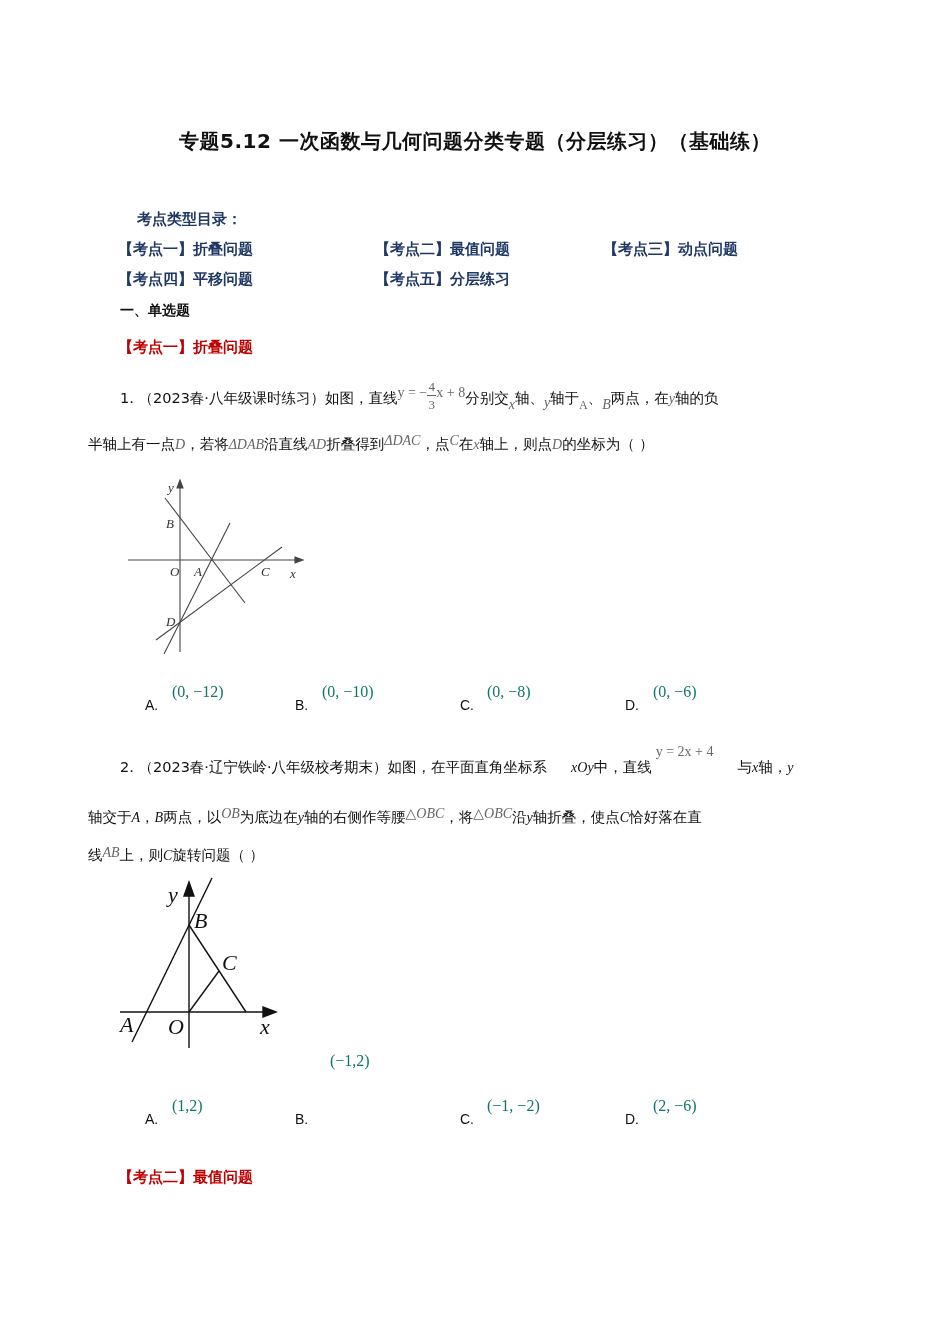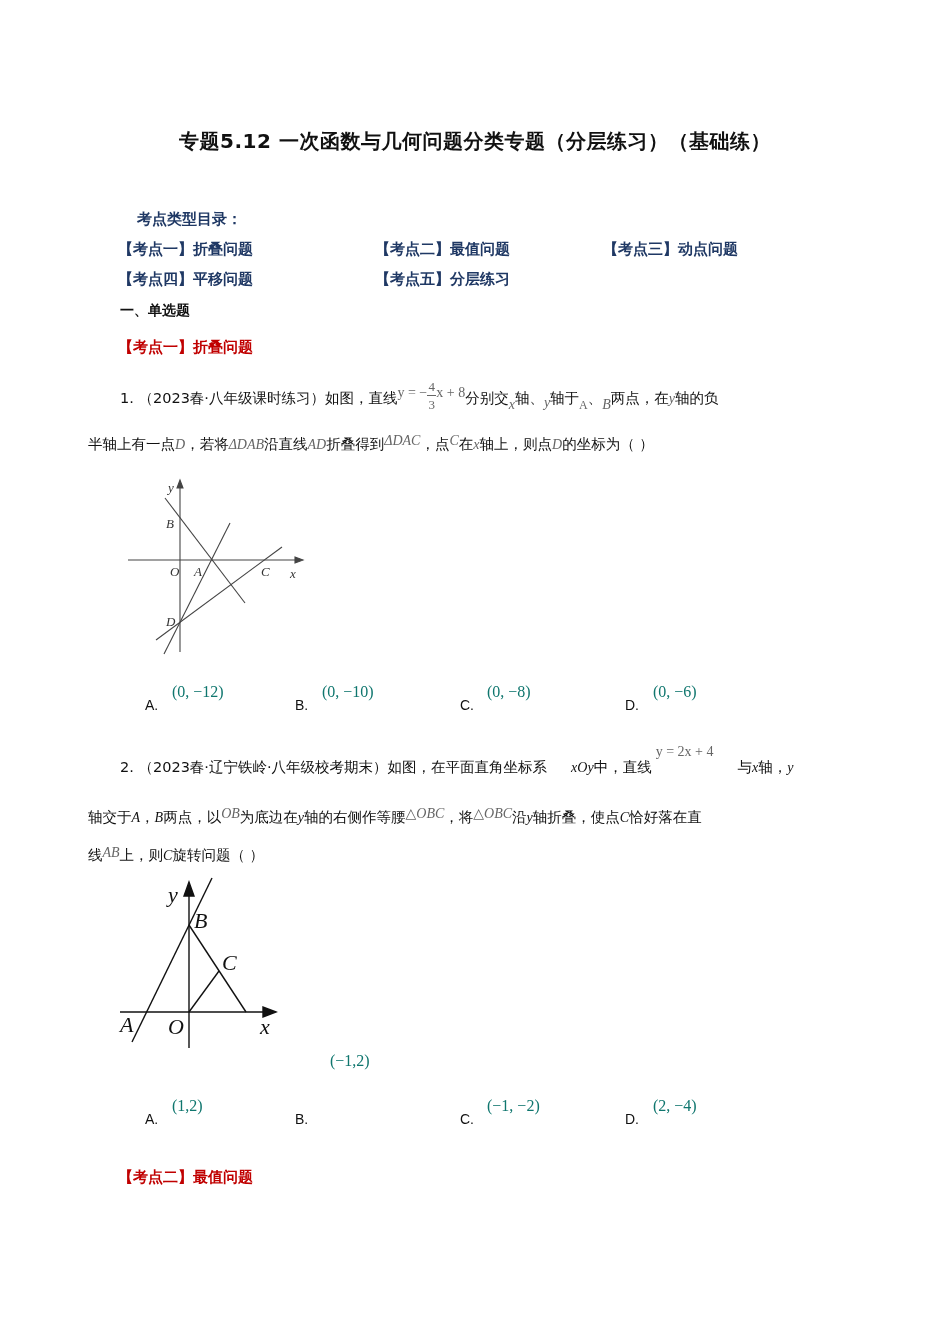--- a/index.html
+++ b/index.html
@@ -105,15 +105,15 @@
   </g>
 </svg>
 
 <div class="abs opt-label" style="left:145px;top:1111px;">A.</div>
 <div class="abs opt-val" style="left:172px;top:1097px;">(1,2)</div>
 <div class="abs opt-label" style="left:295px;top:1111px;">B.</div>
 <div class="abs opt-val" style="left:322px;top:1052px;margin-left:8px;">(−1,2)</div>
 <div class="abs opt-label" style="left:460px;top:1111px;">C.</div>
 <div class="abs opt-val" style="left:487px;top:1097px;text-align:center;">(−1, −2)</div>
 <div class="abs opt-label" style="left:625px;top:1111px;">D.</div>
-<div class="abs opt-val" style="left:653px;top:1097px;">(2, −4)</div>
+<div class="abs opt-val" style="left:653px;top:1097px;">(2, −6)</div>
 
 <div class="abs kd-red" style="left:118px;top:1168px;">【考点二】最值问题</div>
 
 </body></html>

